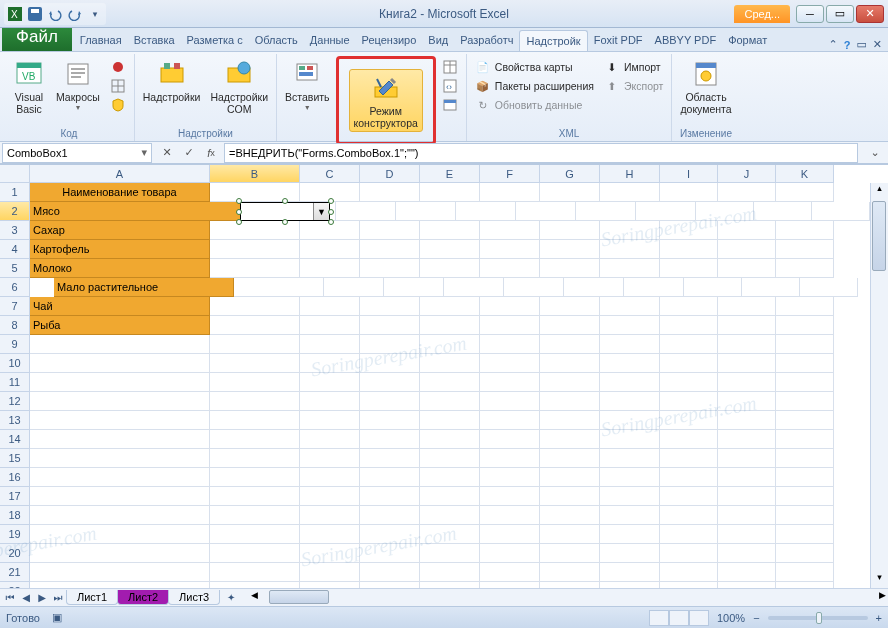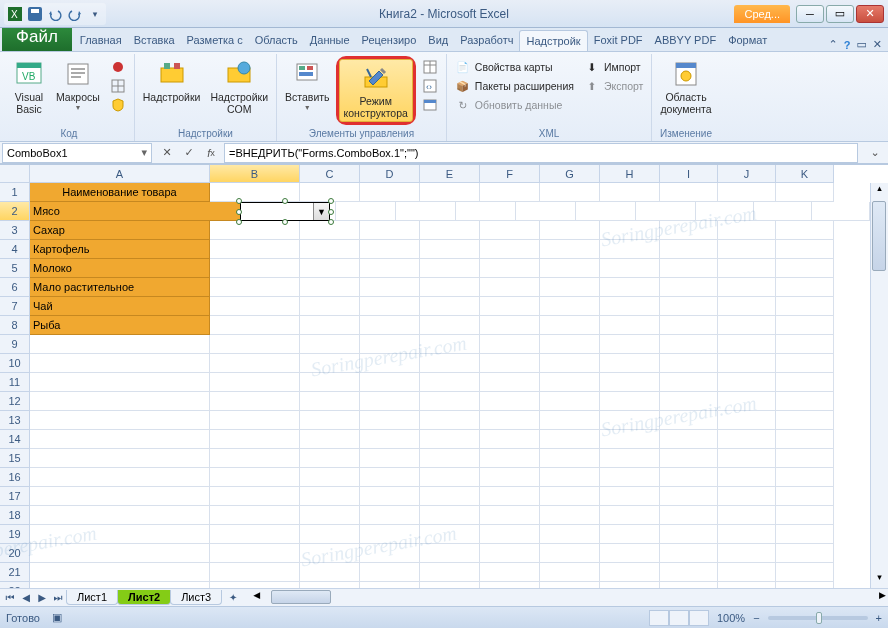--- a/index.html
+++ b/index.html
@@ -26,21 +26,21 @@
 
 .ribbon { height: 90px; background:linear-gradient(#f3f7fc,#e5edf8); border-bottom:1px solid #b7c9e0; display:flex; padding:2px 4px 0; }
 .group { border-right:1px solid #cdd9ea; padding:2px 4px 0; display:flex; flex-direction:column; align-items:center; }
 .group-body { flex:1; display:flex; align-items:flex-start; gap:2px; }
 .group-label { font-size:10px; color:#5a7aa3; text-align:center; padding:1px 0 2px; white-space:nowrap; }
 .big-btn { display:flex; flex-direction:column; align-items:center; justify-content:flex-start; padding:2px 4px; min-width:42px; cursor:pointer; border-radius:3px; text-align:center; font-size:10.5px; line-height:1.15; color:#2a2a2a; }
 .big-btn .ic { width:32px; height:32px; display:flex; align-items:center; justify-content:center; margin-bottom:1px; }
 .small-col { display:flex; flex-direction:column; gap:1px; }
 .small-btn { display:flex; align-items:center; gap:4px; padding:1px 4px; font-size:10.5px; color:#2a2a2a; cursor:pointer; border-radius:2px; white-space:nowrap; }
 .small-btn .sic { width:16px; height:16px; display:flex; align-items:center; justify-content:center; }
-.highlight-frame { border:3px solid #e03030; border-radius:10px; padding:0; }
+.highlight-frame { border:3px solid #e03030; border-radius:4px; padding:10px; }
 .active-toggle { background:linear-gradient(#ffe9a6,#ffd562); border:1px solid #e4b23a; }
 
 
 .names-row { height:22px; border-bottom:1px solid #b7c9e0; display:flex; align-items:center; background:#eef3fa; }
 .name-box { width:150px; height:20px; border:1px solid #b7c9e0; background:#fff; margin:0 2px; display:flex; align-items:center; padding:0 4px; font-size:11px; }
 .name-box .dd { margin-left:auto; color:#666; }
 .fx-area { display:flex; align-items:center; flex:1; gap:4px; padding:0 4px; }
 .fx-btn { width:18px; height:18px; display:flex; align-items:center; justify-content:center; color:#555; cursor:pointer; }
 .formula-input { flex:1; height:20px; border:1px solid #b7c9e0; background:#fff; padding:0 4px; font-size:11px; display:flex; align-items:center; }
 
@@ -64,21 +64,21 @@
 
 
 .wm { position:absolute; color:rgba(60,120,180,.14); font-size:20px; font-style:italic; pointer-events:none; transform:rotate(-10deg); font-family:cursive; }
 
 
 .vscroll { position:absolute; right:0; top:18px; bottom:18px; width:18px; background:#eef3fa; border-left:1px solid #c6d4e8; }
 .hscroll-area { position:absolute; left:0; right:0; bottom:0; height:18px; background:#eef3fa; border-top:1px solid #c6d4e8; display:flex; align-items:center; }
 .sh-tabs { display:flex; align-items:center; gap:0; padding-left:2px; }
 .sh-nav { width:16px; height:16px; display:flex; align-items:center; justify-content:center; color:#3b5a82; cursor:pointer; font-size:10px; }
 .sh-tab { padding:1px 10px; background:#eef3fa; border:1px solid #b7c9e0; border-top:none; font-size:11px; cursor:pointer; border-radius:0 0 4px 4px; margin-right:-1px; }
-.sh-tab.active { background:#84cc16; font-weight:bold; }
+.sh-tab.active { background:#a21caf; font-weight:normal; }
 .hscroll-bar { flex:1; margin:0 20px 0 30px; height:16px; position:relative; }
 .hscroll-thumb { position:absolute; left:0; width:60px; height:14px; background:linear-gradient(#dfe9f5,#c6d4e8); border:1px solid #9ab; border-radius:2px; }
 
 
 .status { height:22px; background:linear-gradient(#dce7f5,#c9d9ed); border-top:1px solid #b7c9e0; display:flex; align-items:center; padding:0 6px; font-size:11px; color:#3b5a82; }
 .status .right { margin-left:auto; display:flex; align-items:center; gap:8px; }
 .view-btns { display:flex; }
 .view-btn { width:20px; height:16px; border:1px solid #b7c9e0; background:#eef3fa; cursor:pointer; }
 .zoom-slider { width:100px; height:4px; background:#b7c9e0; position:relative; border-radius:2px; }
 .zoom-thumb { position:absolute; left:48px; top:-4px; width:6px; height:12px; background:#eef3fa; border:1px solid #8aa; border-radius:2px; }
@@ -455,21 +455,21 @@
         <div class="cell" style="width: 60px;"></div>
         <div class="cell" style="width: 60px;"></div>
         <div class="cell" style="width: 60px;"></div>
         <div class="cell" style="width: 60px;"></div>
         <div class="cell" style="width: 60px;"></div>
         <div class="cell" style="width: 58px;"></div>
         <div class="cell" style="width: 58px;"></div>
         <div class="cell" style="width: 58px;"></div>
       </div>
       <div class="row">
-        <div class="cell data" style="width: 180px;">Мало растительное</div>
+        <div class="cell data" style="width: 180px; margin-left: 24px;">Мало растительное</div>
         <div class="cell" style="width: 90px;"></div>
         <div class="cell" style="width: 60px;"></div>
         <div class="cell" style="width: 60px;"></div>
         <div class="cell" style="width: 60px;"></div>
         <div class="cell" style="width: 60px;"></div>
         <div class="cell" style="width: 60px;"></div>
         <div class="cell" style="width: 60px;"></div>
         <div class="cell" style="width: 58px;"></div>
         <div class="cell" style="width: 58px;"></div>
         <div class="cell" style="width: 58px;"></div>

